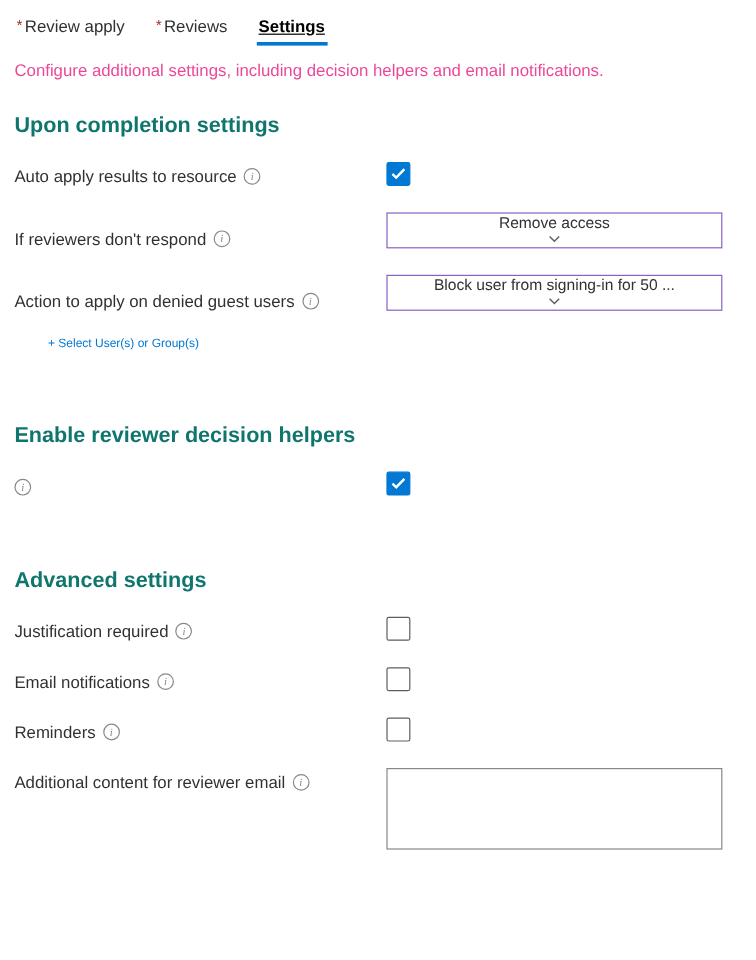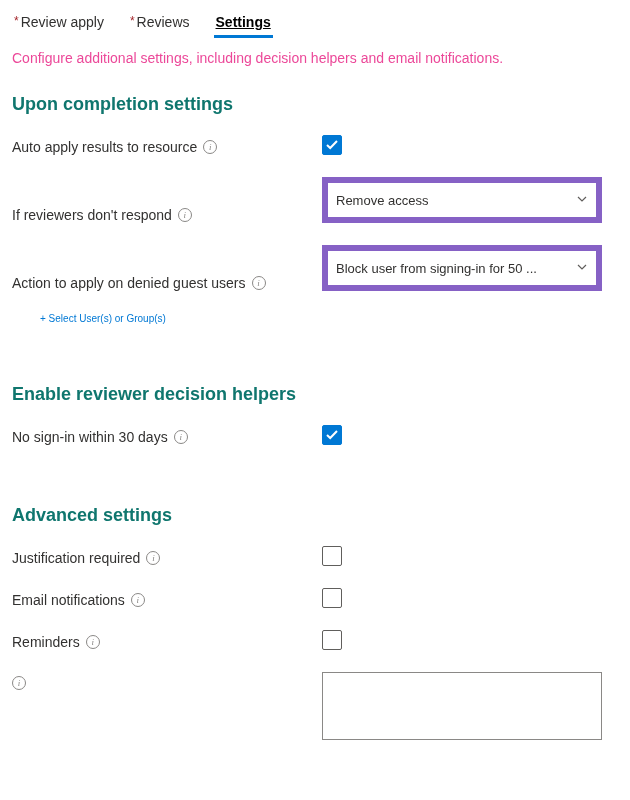--- a/index.html
+++ b/index.html
@@ -77,31 +77,32 @@
       cursor: pointer;
     }
     .chk.checked {
       background: #0078d4;
       border-color: #0078d4;
     }
     .chk.checked svg { display: block; }
     .chk svg { display: none; }
     .select {
       width: 280px;
-      height: 46px;
-      border: 6px solid #8b5cf6;
+      height: 30px;
+      border: 1px solid #8b5cf6;
       border-color: #605e5c;
       display: flex;
       align-items: center;
       justify-content: space-between;
       padding: 0 8px;
       font-size: 13px;
       color: #323130;
       background: #fff;
       cursor: pointer;
+      flex-direction: column;
     }
     .select.purple { border-color: #8661c5; }
     .select .chev { color: #605e5c; }
     .link-btn {
       color: #0078d4;
       font-size: 10px;
       background: none;
       border: none;
       cursor: pointer;
       padding: 0;
@@ -184,21 +185,20 @@
     <button class="link-btn">+ Select User(s) or Group(s)</button>
   </div>
 </div>
 
 <div class="gap-block"></div>
 
 <h3 class="section">Enable reviewer decision helpers</h3>
 
 <div class="row">
   <div class="label-col">
-    <span>No sign-in within 30 days</span>
     <span class="info-icon">i</span>
   </div>
   <div class="ctrl-col">
     <div class="chk checked">
       <svg width="12" height="12" viewBox="0 0 12 12">
           <path d="M1 6 L4.2 9 L11 2" stroke="#fff" stroke-width="2" fill="none"></path>
         </svg>
     </div>
   </div>
 </div>
@@ -238,18 +238,19 @@
   </div>
   <div class="ctrl-col">
     <div class="chk">
       
     </div>
   </div>
 </div>
 
 <div class="row" style="align-items:flex-start;">
   <div class="label-col" style="padding-top:4px;">
+    <span>Additional content for reviewer email</span>
     <span class="info-icon">i</span>
   </div>
   <div class="ctrl-col">
     <textarea class="textarea" value="" style=""></textarea>
   </div>
 </div>
 
 </body></html>

